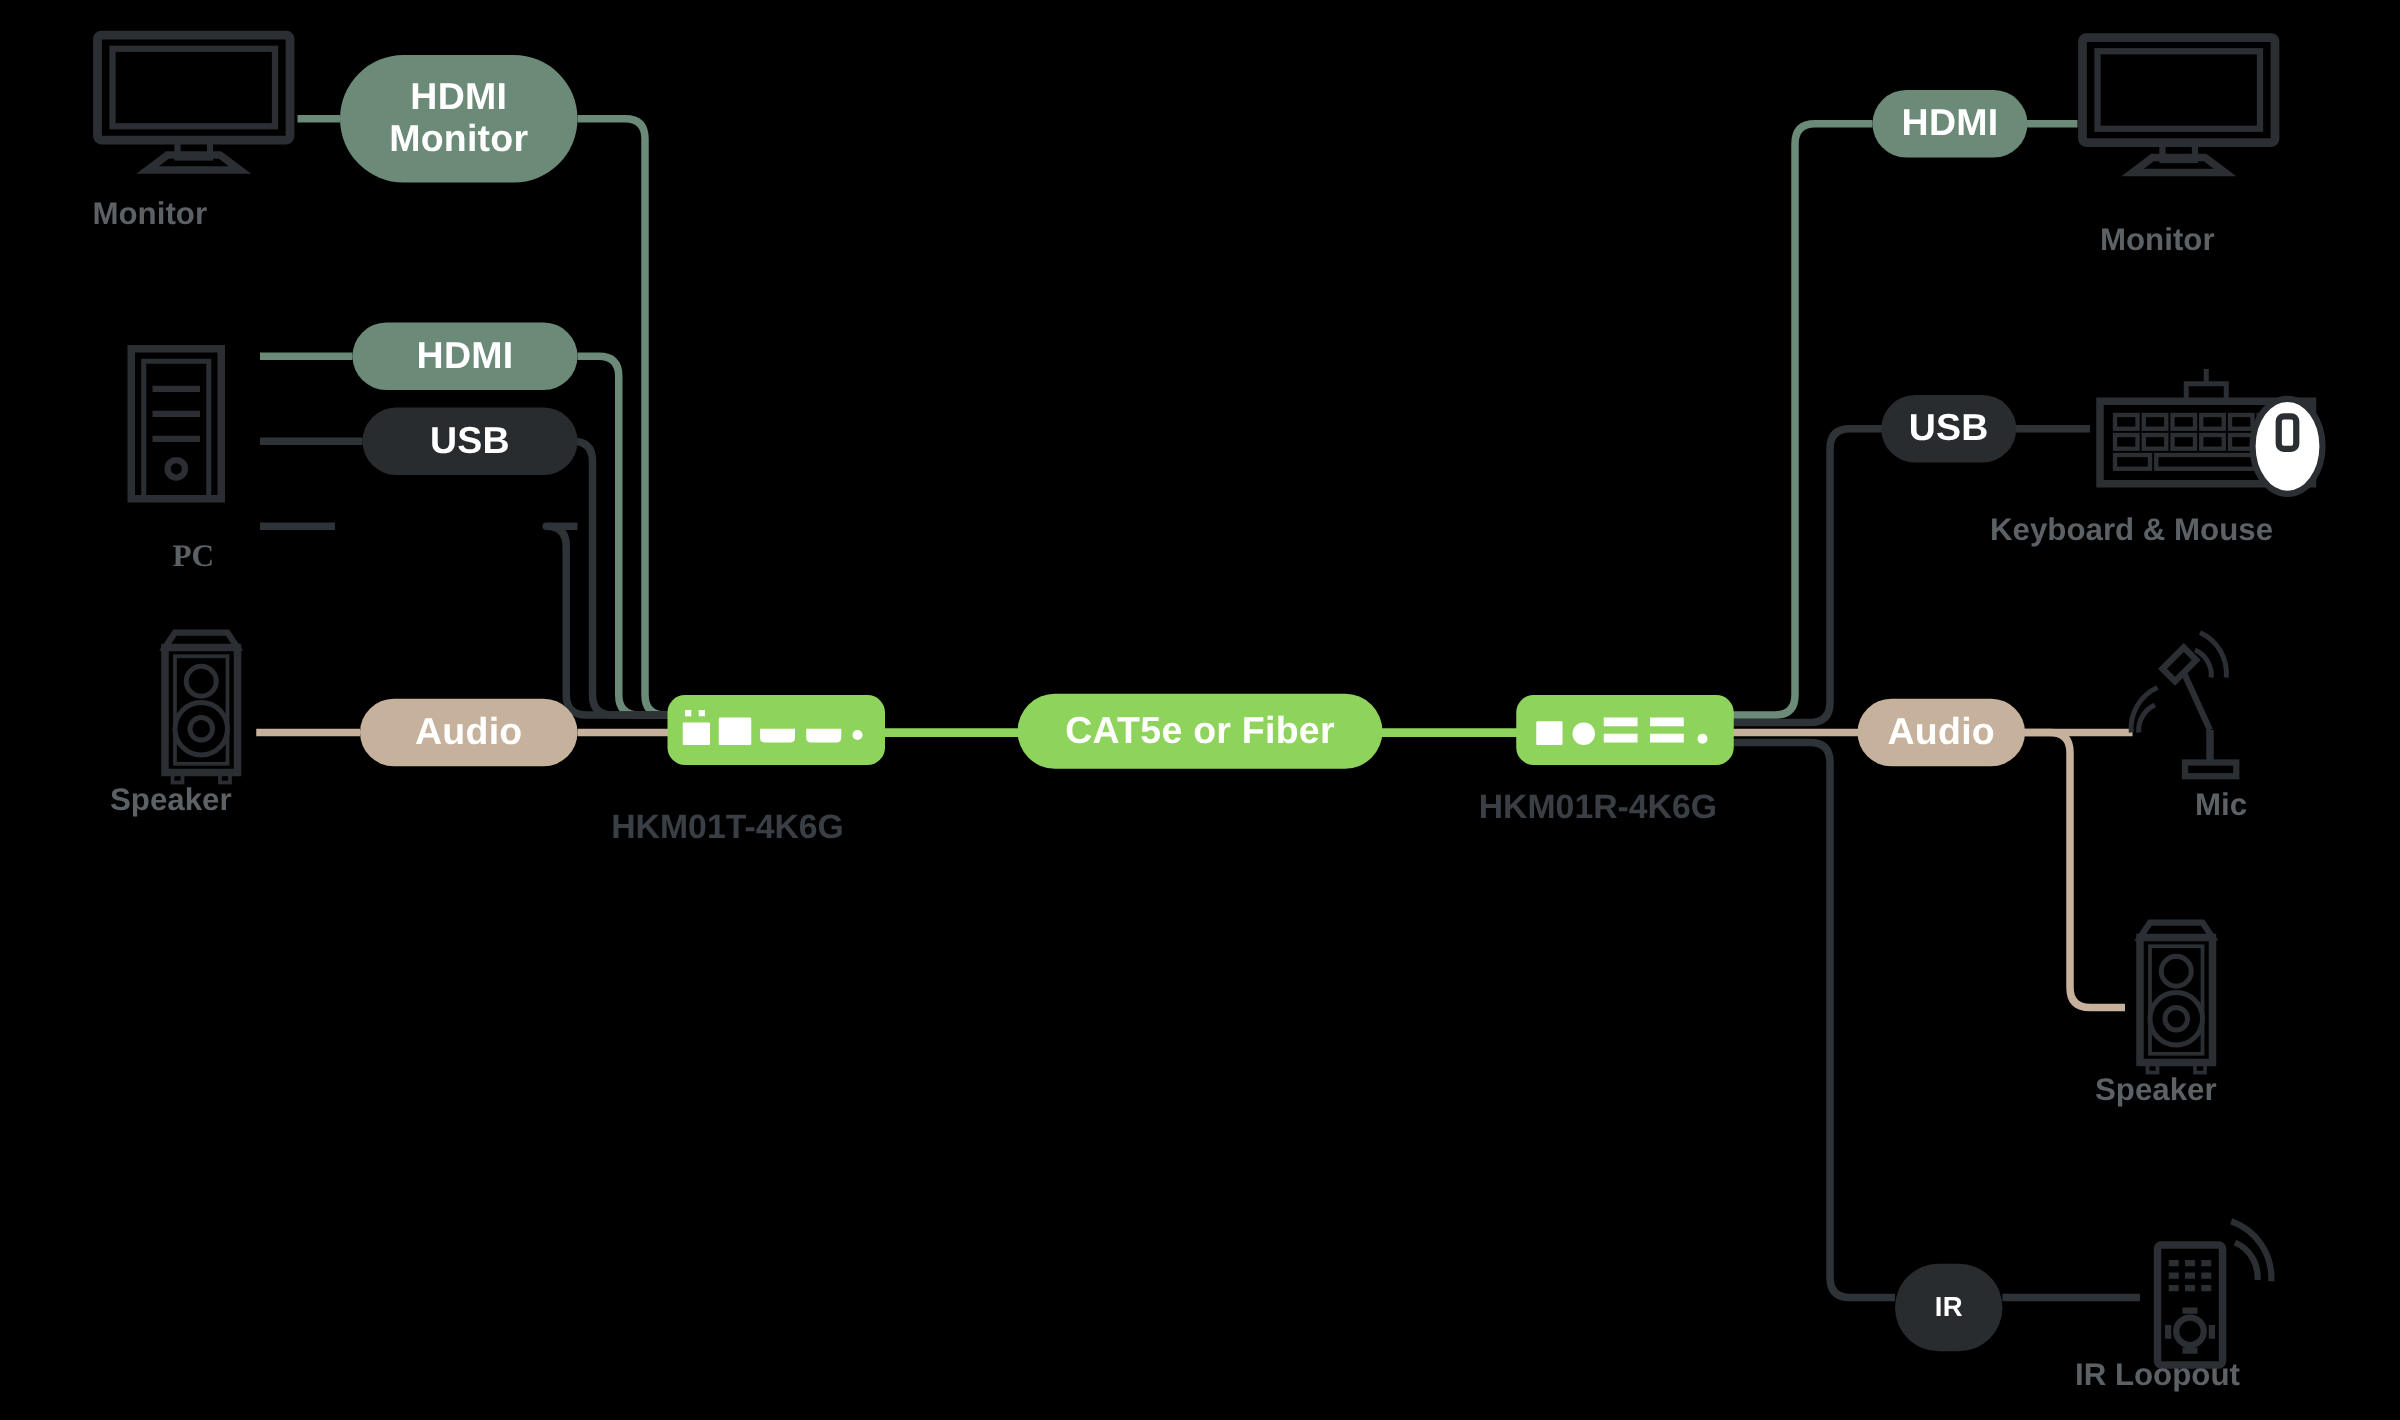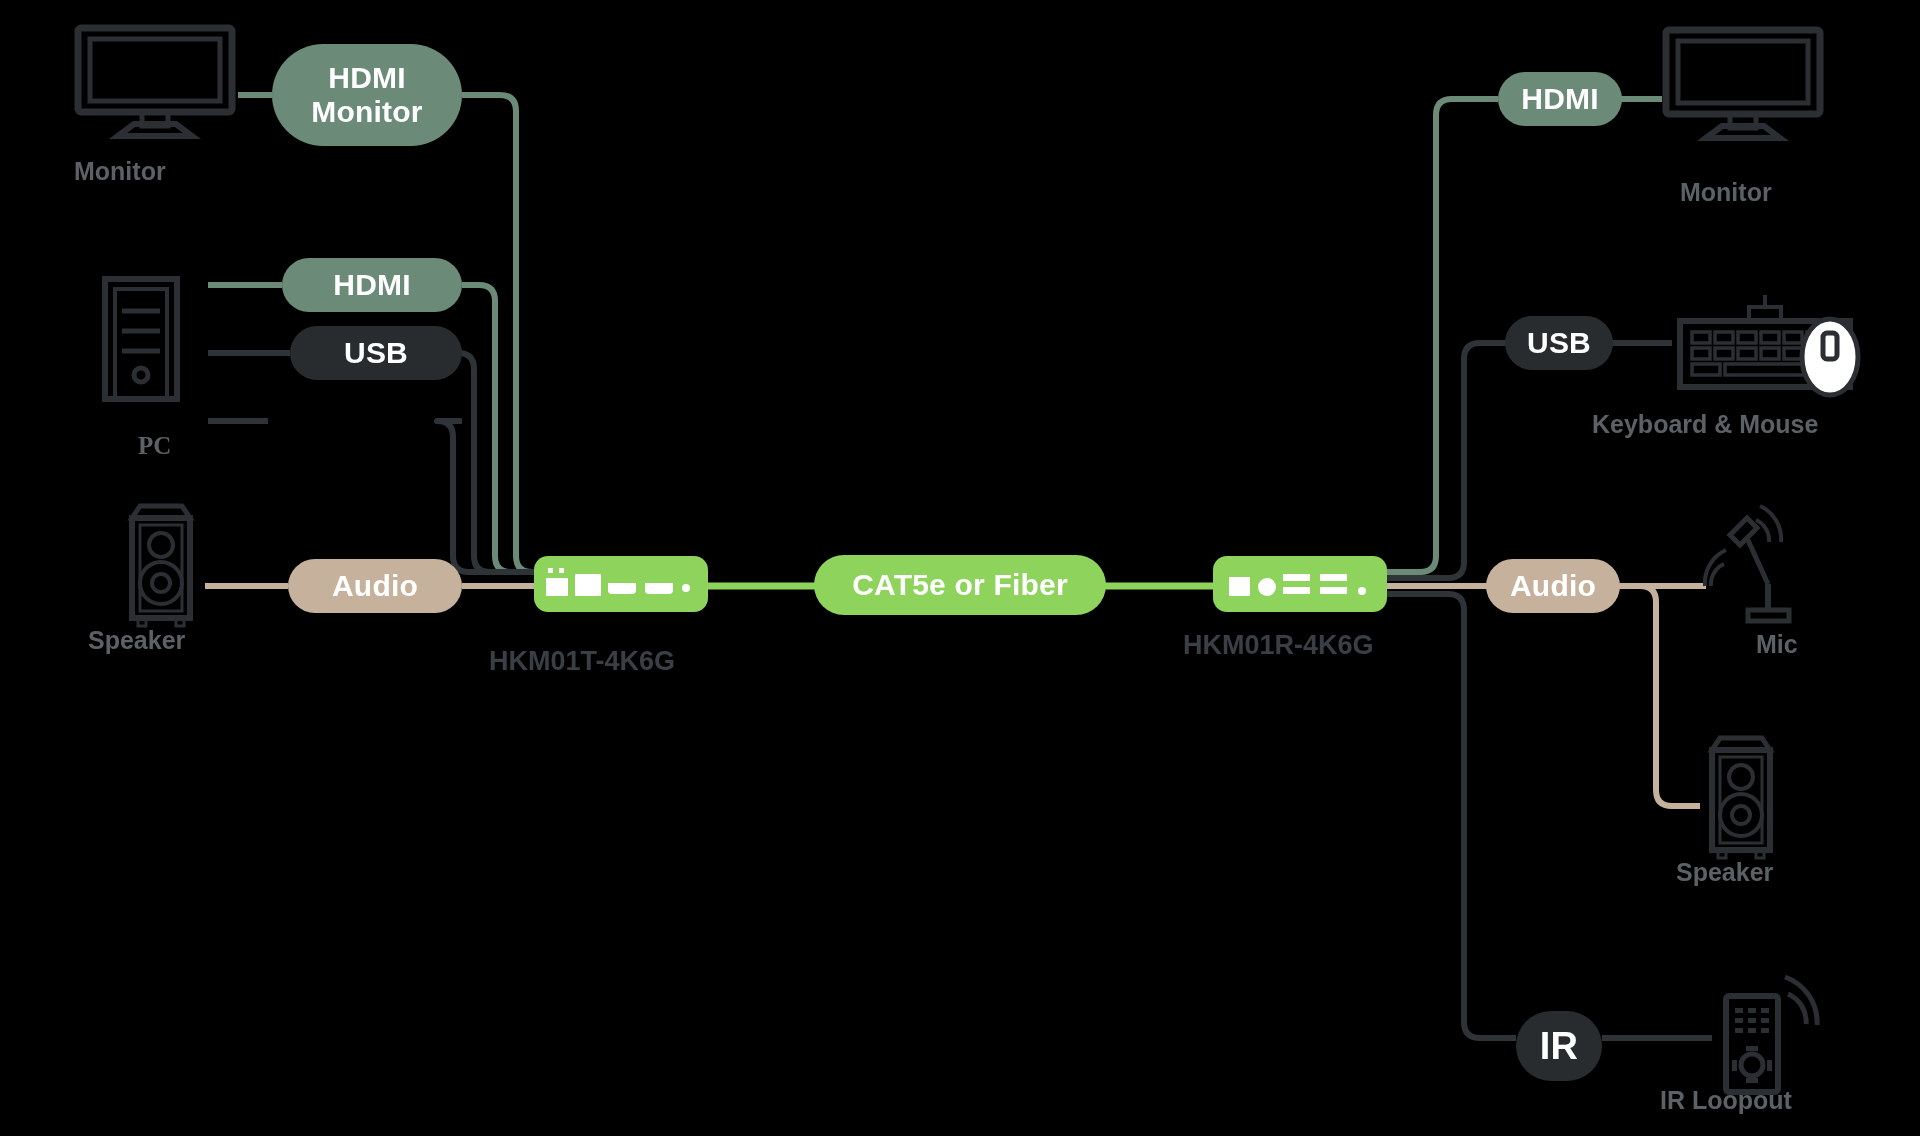--- a/index.html
+++ b/index.html
@@ -135,21 +135,21 @@
   </div>
 
   <div class="pill" style="left:1505px;top:316px;width:108px;height:54px;background:#282c2f;font-size:30px;">
     <span>USB</span>
   </div>
 
   <div class="pill" style="left:1486px;top:559px;width:134px;height:54px;background:#c6b29c;font-size:30px;">
     <span>Audio</span>
   </div>
 
-  <div class="pill" style="left:1516px;top:1011px;width:86px;height:70px;background:#282c2f;font-size:38px;">
+  <div class="pill" style="left:1516px;top:1011px;width:86px;height:70px;background:#282c2f;font-size:22px;">
     <span>IR</span>
   </div>
 
   <svg class="icon" style="left:1660px;top:26px;width:166px;height:116px" viewBox="0 0 166 116">
     <rect x="6" y="4" width="154" height="84" rx="3" fill="none" stroke="#2b2f33" stroke-width="7"></rect>
     <rect x="18" y="15" width="130" height="62" fill="none" stroke="#2b2f33" stroke-width="5"></rect>
     <rect x="70" y="88" width="26" height="14" fill="none" stroke="#2b2f33" stroke-width="5"></rect>
     <path d="M46,112 L62,100 L104,100 L120,112 Z" fill="none" stroke="#2b2f33" stroke-width="6"></path>
   </svg>
   <div class="caption grey" style="left:1680px;top:178px;font-size:25px;">Monitor</div>

